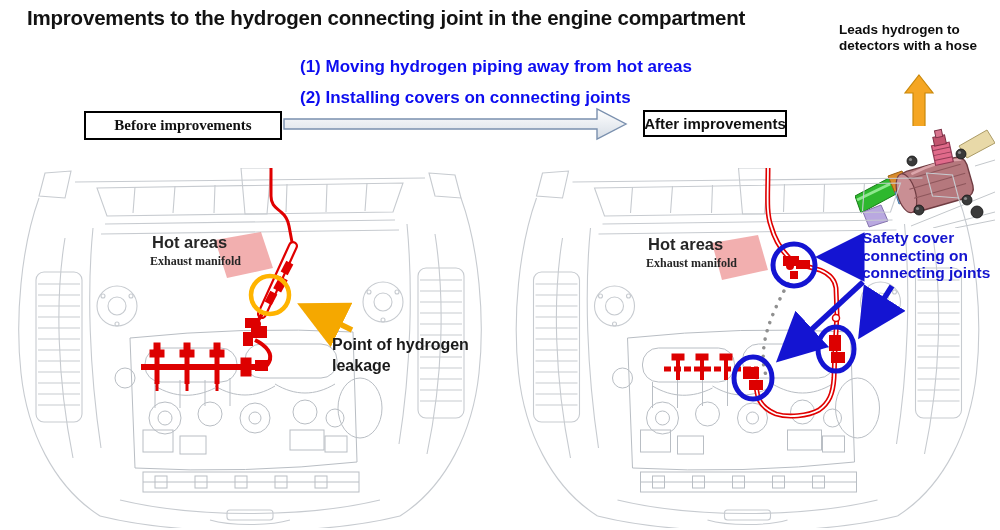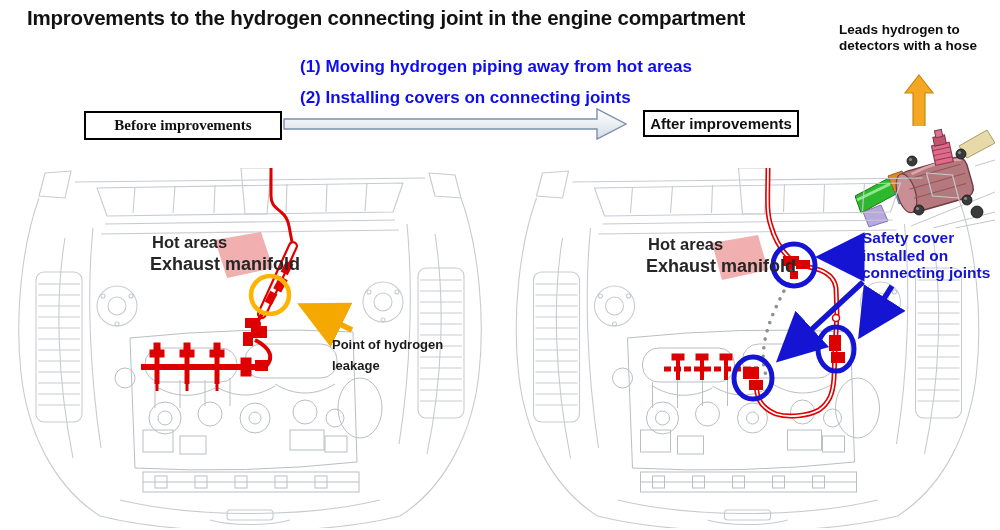--- a/index.html
+++ b/index.html
@@ -14,30 +14,30 @@
   }
   .imp-line{left:300px;font-size:17px;font-weight:bold;color:#0d0df0;white-space:nowrap;}
   .imp-line.l1{top:57px;}
   .imp-line.l2{top:88px;}
   .stage-box{
     border:2.5px solid #000;background:#fff;font-size:15px;font-weight:bold;
     display:flex;align-items:center;justify-content:center;white-space:nowrap;
     box-sizing:border-box;color:#111;
   }
   .before-box{left:84px;top:111px;width:198px;height:29px;font-family:Liberation Serif, serif;}
-  .after-box{left:643px;top:110px;width:156px;height:27px;}
+  .after-box{left:643px;top:110px;width:144px;height:27px;}
   .detector-note{
     left:823px;top:22px;width:178px;font-size:13.5px;font-weight:bold;
     line-height:15.5px;color:#0d0d0d;margin-left:16px;
   }
   .hot-label{font-weight:bold;color:#262626;white-space:nowrap;}
   .hot-main{font-size:16.5px;}
-  .hot-sub{font-size:18px;}
+  .hot-sub{font-size:12px;font-family:Liberation Serif, serif;}
   .leak-label{
-    left:332px;top:335px;font-size:13px;font-weight:bold;color:#1a1a1a;
+    left:332px;top:335px;font-size:16px;font-weight:bold;color:#1a1a1a;
     line-height:20.5px;white-space:nowrap;
   }
   .safety-label{
     left:862px;top:229px;font-size:15.5px;font-weight:bold;color:#1414cf;
     line-height:17.5px;white-space:nowrap;
   }
   svg{display:block;}
 </style>
 </head>
 <body>
@@ -313,15 +313,15 @@
     <line x1="352" y1="89" x2="326" y2="89" marker-end="url(#mk-blue)"></line>
     <line x1="363" y1="114" x2="284" y2="187" marker-end="url(#mk-blue)"></line>
     <line x1="392" y1="118" x2="364" y2="162" marker-end="url(#mk-blue)"></line>
   </g>
 </svg>
 
 <div class="abs hot-label hot-main" style="left:648px;top:235px;">Hot areas</div>
 <div class="abs hot-label hot-sub" style="left:646px;top:256px;">Exhaust manifold</div>
 <div class="abs safety-label">
   <div>Safety cover</div>
-  <div>installed on</div>
+  <div>connecting on</div>
   <div>connecting joints</div>
 </div>
 
 </body></html>

